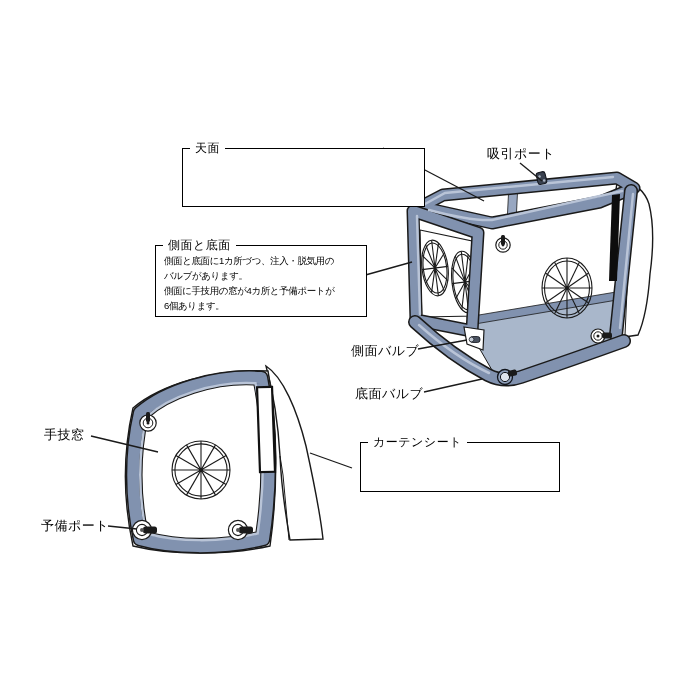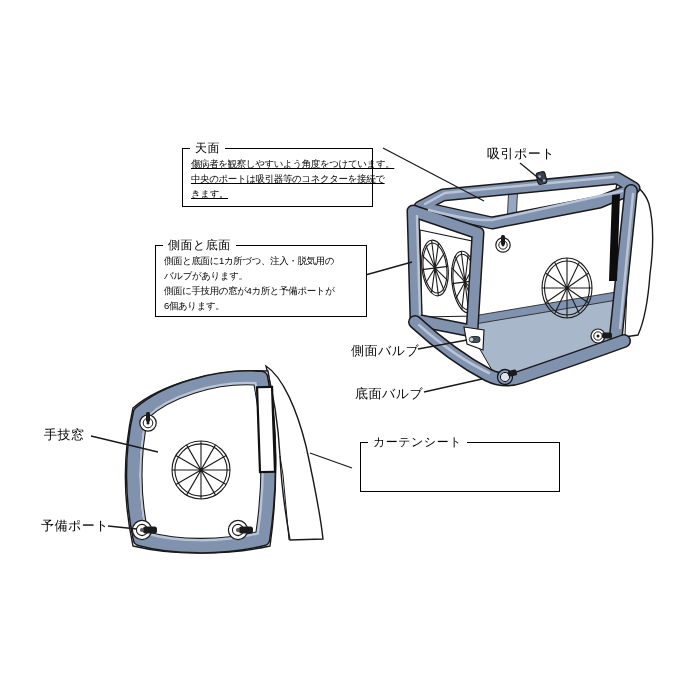--- a/index.html
+++ b/index.html
@@ -167,25 +167,22 @@
   <line class="leader" x1="383" y1="148" x2="484" y2="201"></line>
   <line class="leader" x1="520" y1="163" x2="542" y2="181"></line>
   <line class="leader" x1="344" y1="281" x2="412" y2="262"></line>
   <line class="leader" x1="418" y1="349" x2="467" y2="340"></line>
   <line class="leader" x1="424" y1="392" x2="482" y2="379"></line>
   <line class="leader" x1="91" y1="436" x2="158" y2="452"></line>
   <line class="leader" x1="108" y1="526" x2="137" y2="529"></line>
   <line class="leader" x1="352" y1="468" x2="310" y2="453"></line>
 </svg>
 
-<div class="callout" style="left:182px; top:148px; width:191px; height:59px;text-decoration:underline;">
+<div class="callout" style="left:182px; top:148px; width:243px; height:59px;">
   <span class="title">天面</span>
-  <div class="body">傷病者を観察しやすいよう角度をつけています。
-中央のポートは吸引器等のコネクターを接続で
-きます。</div>
 </div>
 
 <div class="callout" style="left:155px; top:245px; width:212px; height:72px;">
   <span class="title">側面と底面</span>
   <div class="body">側面と底面に1カ所づつ、注入・脱気用の
 バルブがあります。
 側面に手技用の窓が4カ所と予備ポートが
 6個あります。</div>
 </div>
 

